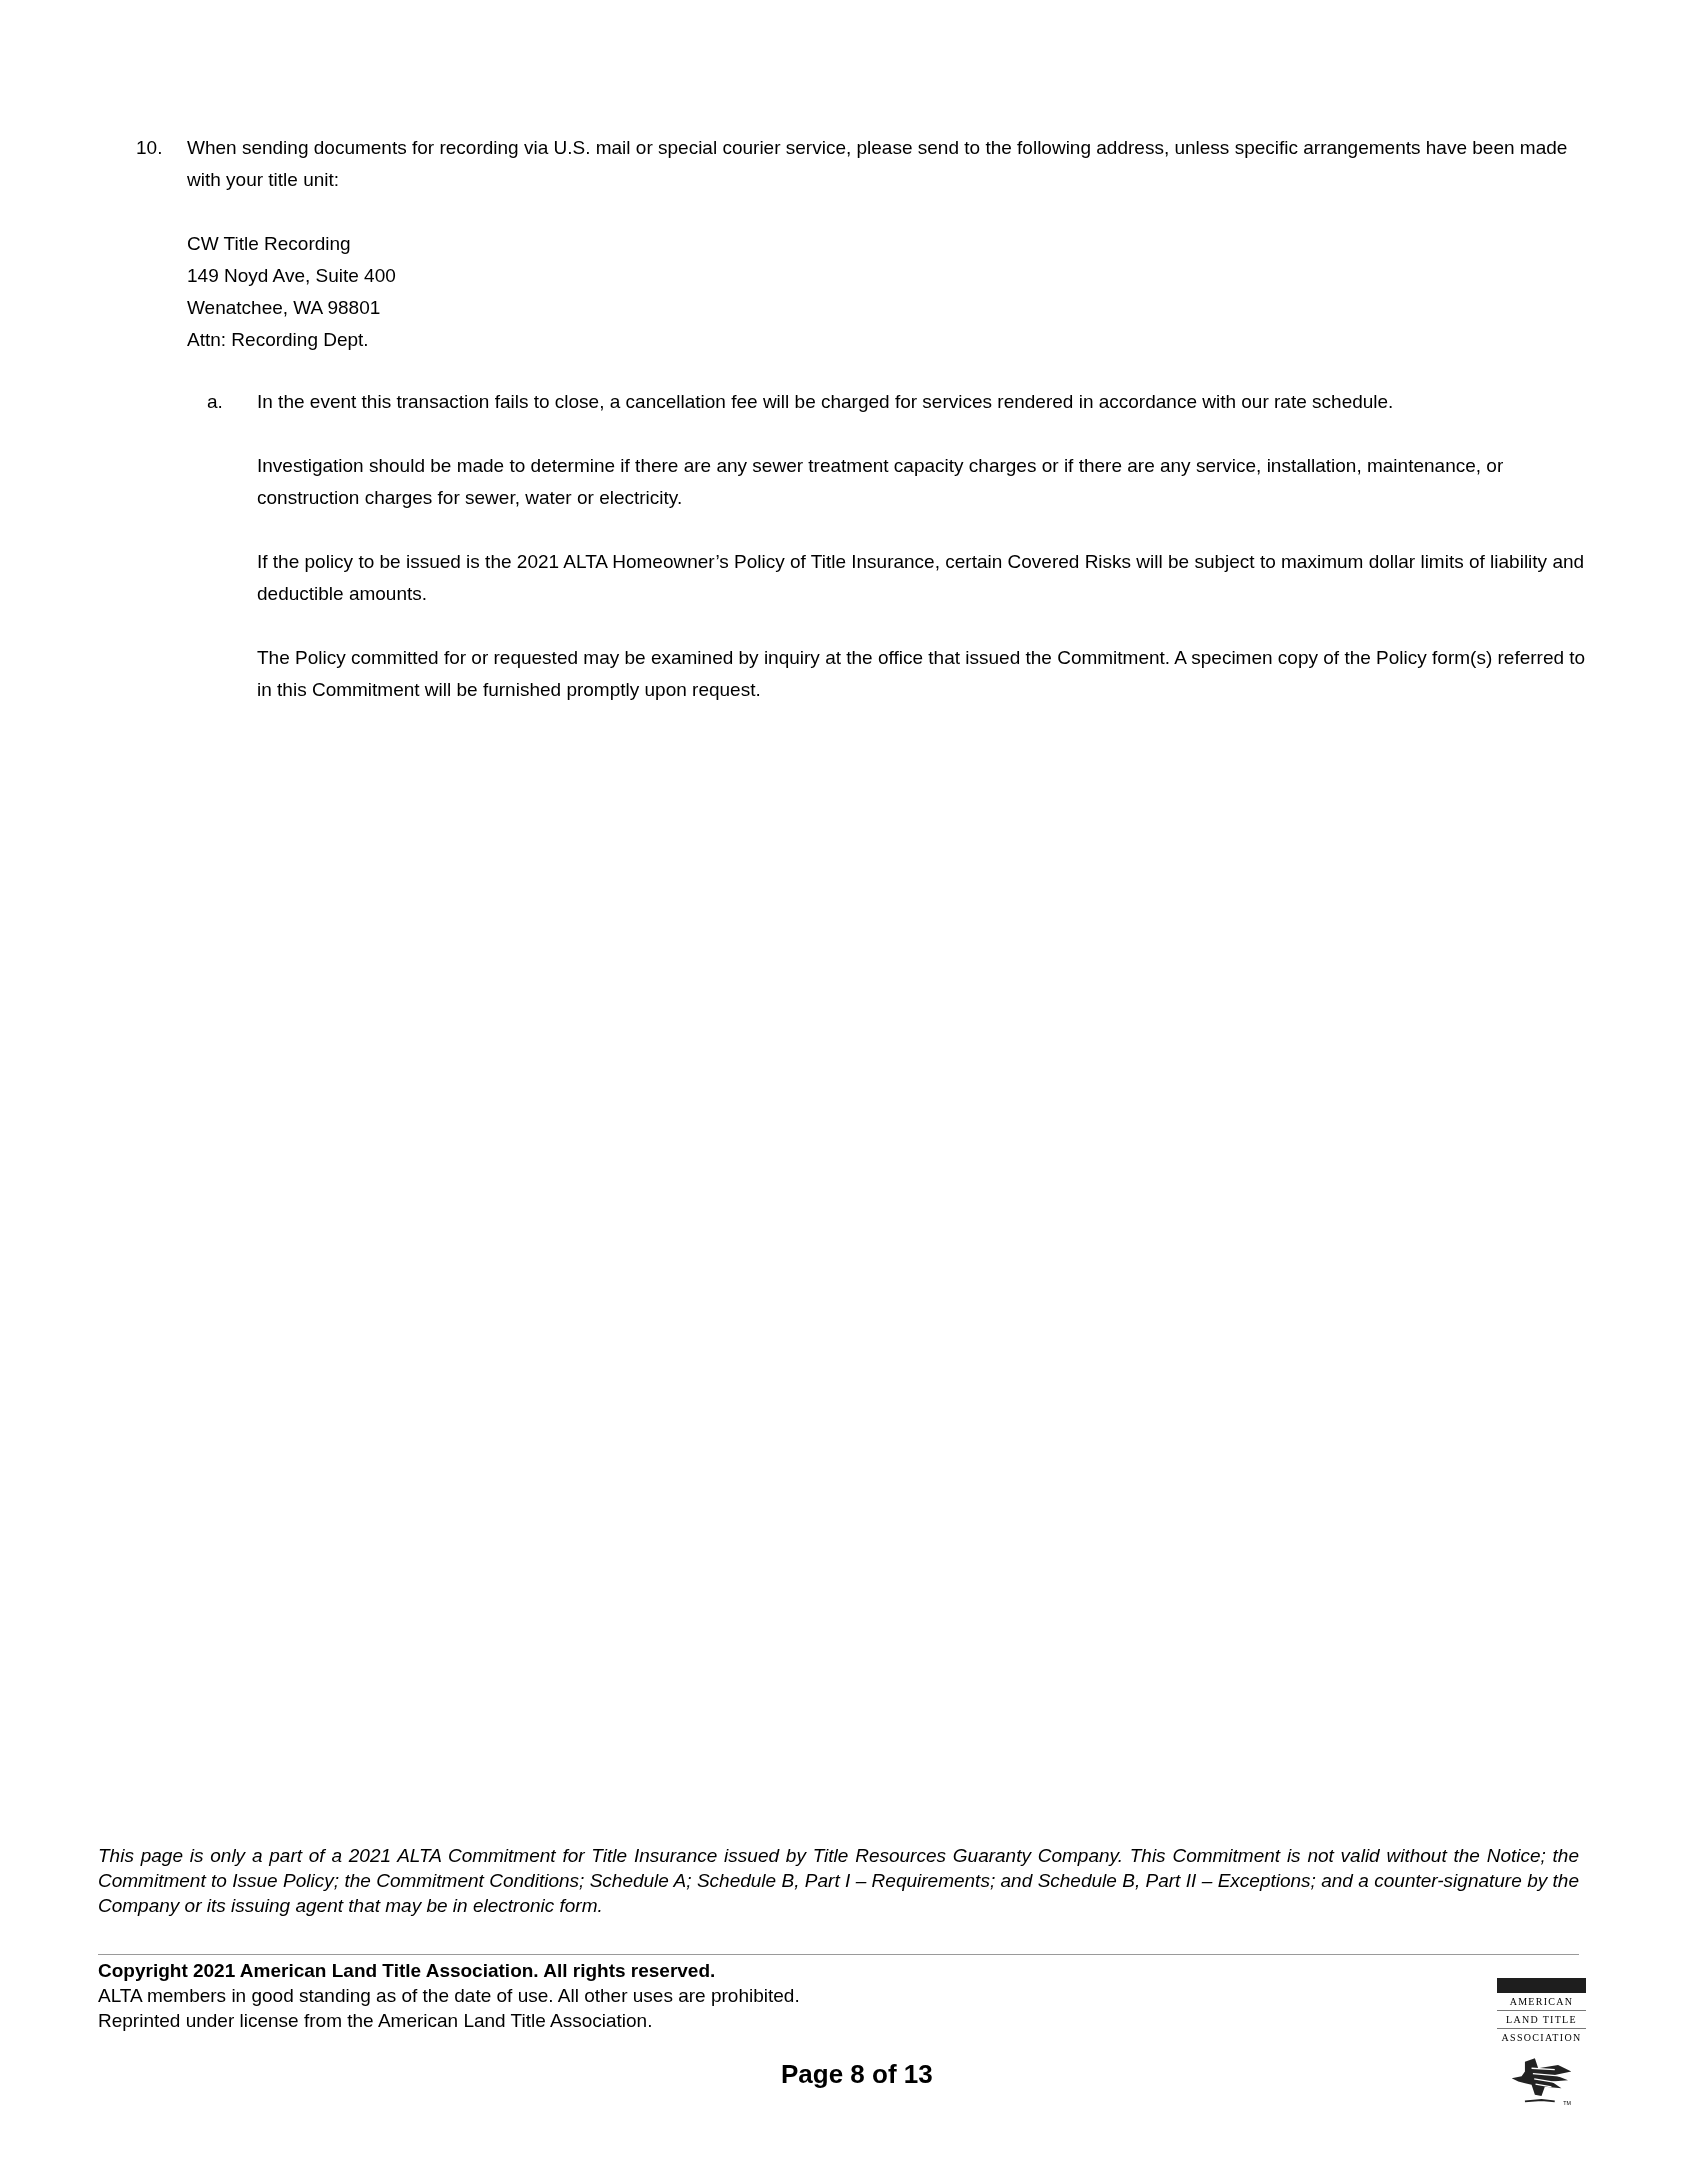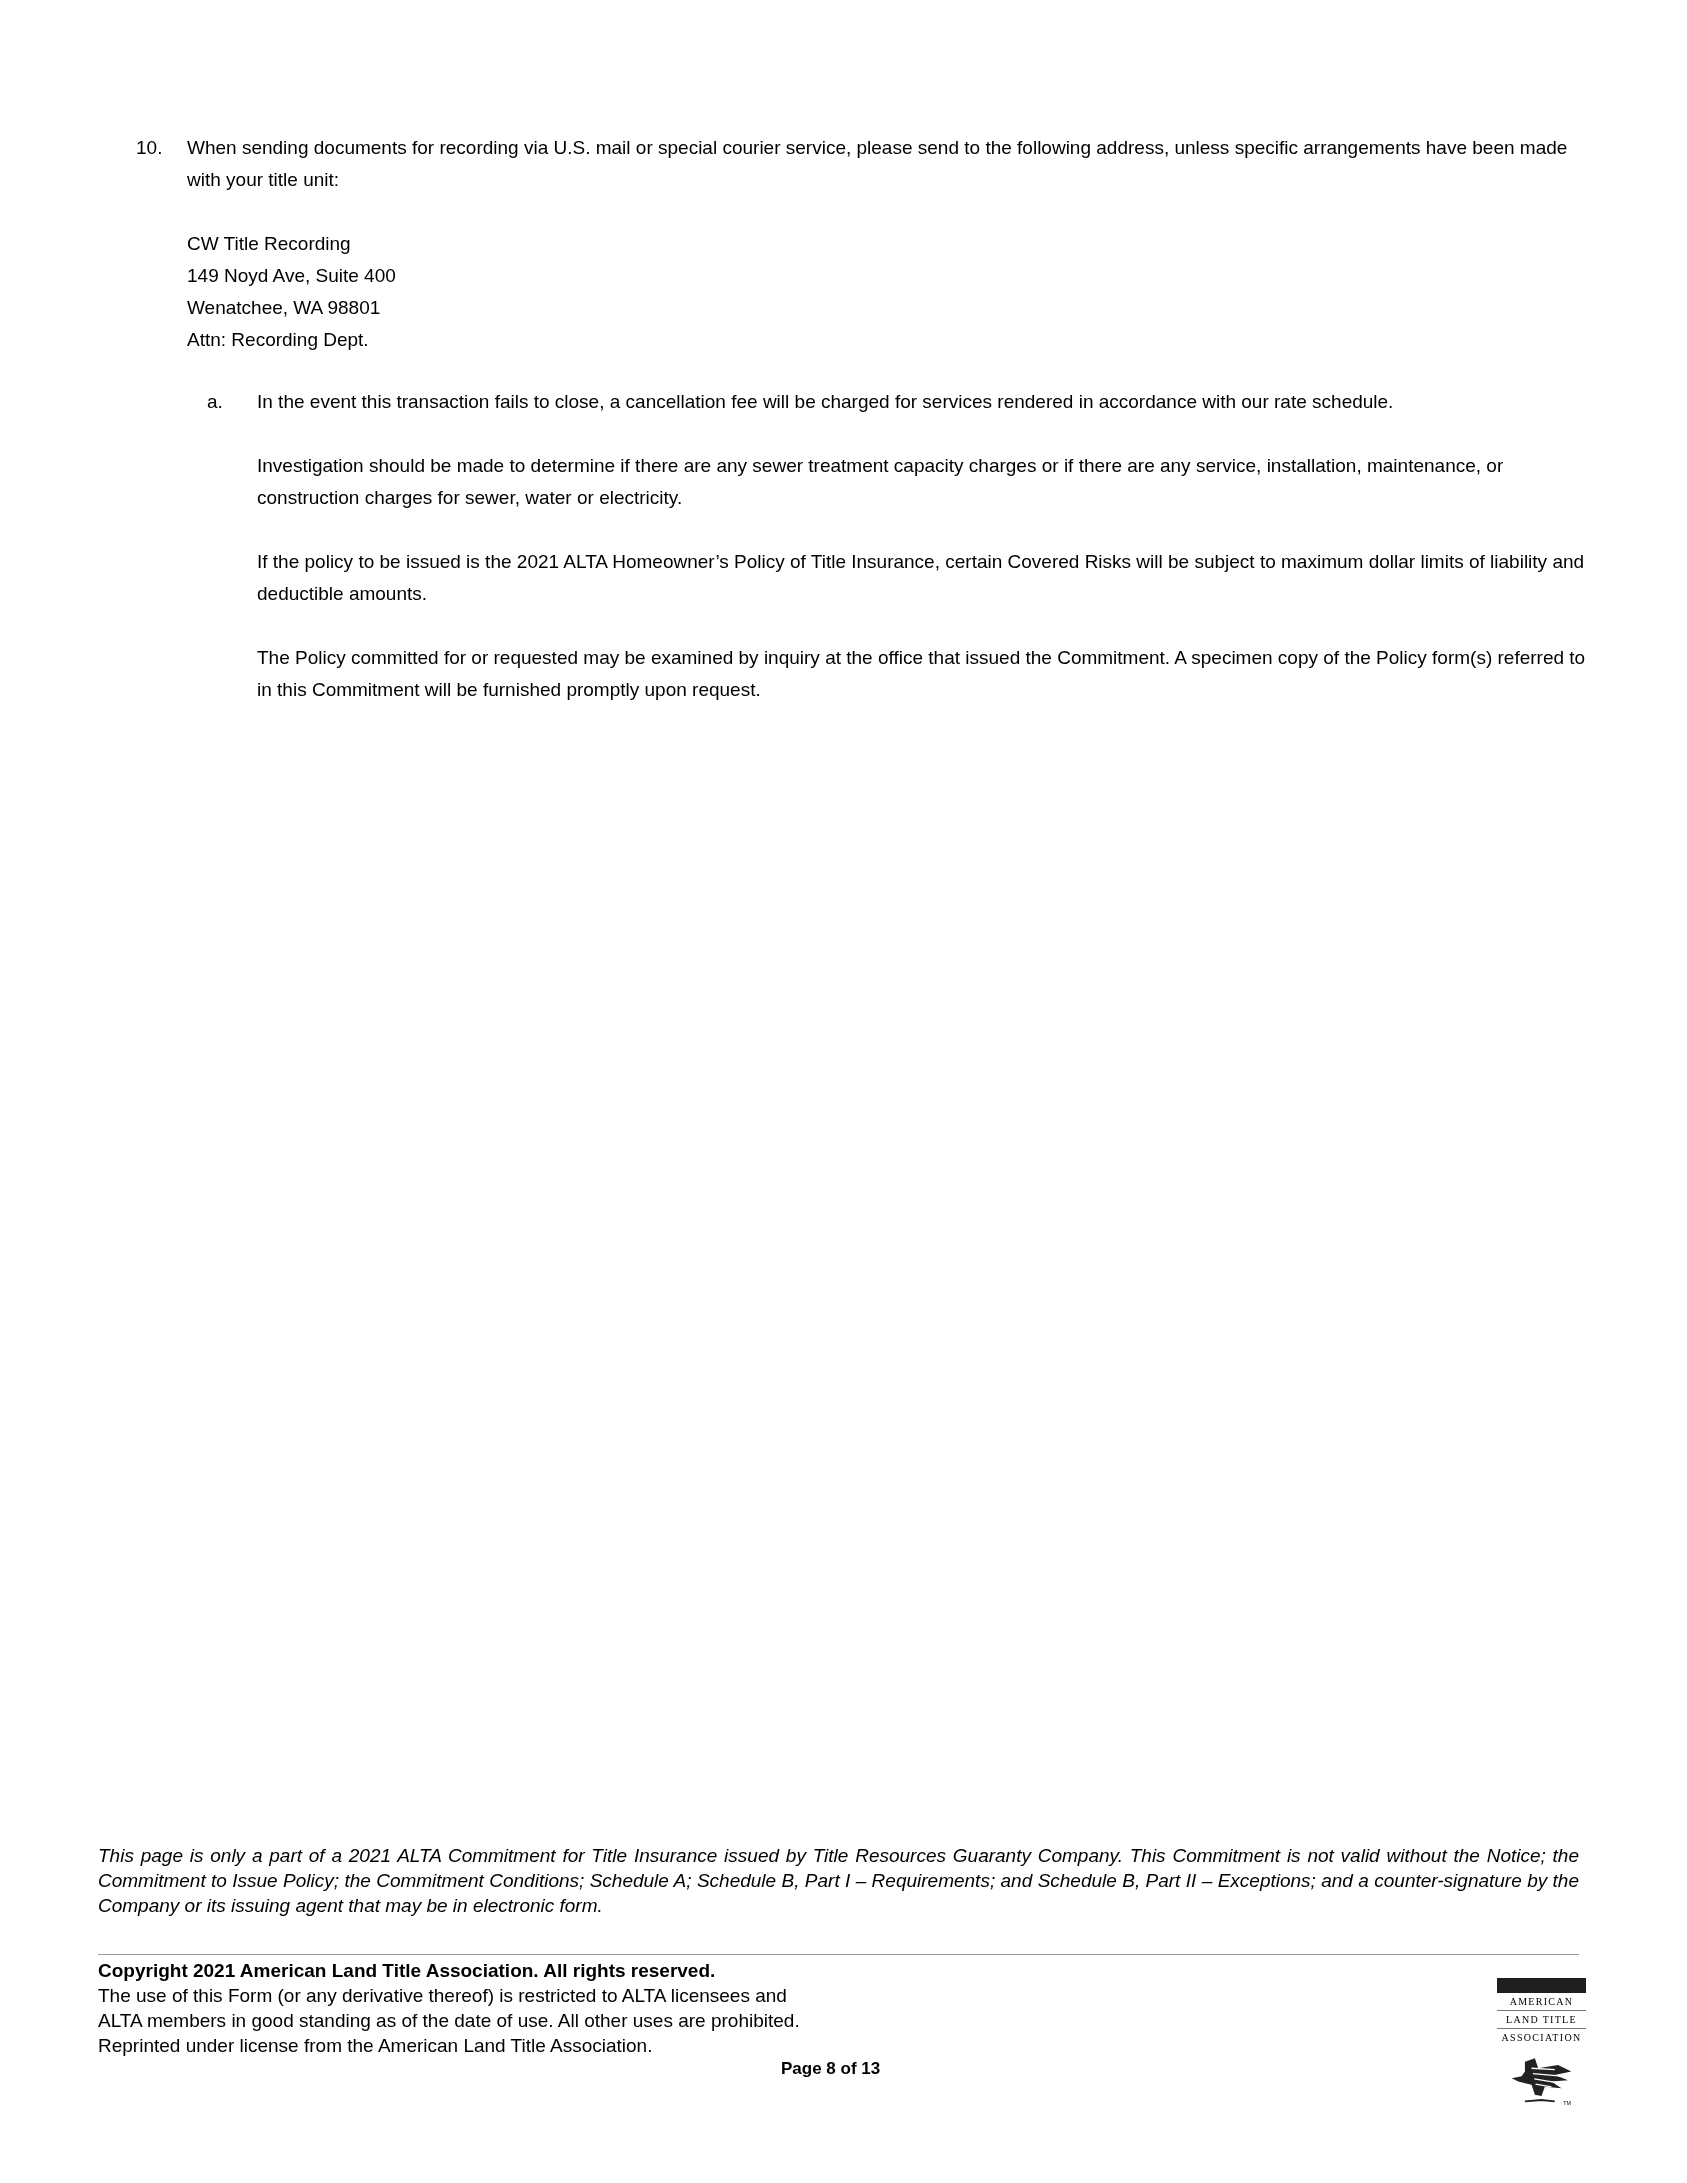--- a/index.html
+++ b/index.html
@@ -15,21 +15,21 @@
   .sub { position: absolute; left: 207px; top: 386px; width: 1389px; }
   .sub .letter { position: absolute; left: 0; top: 0; }
   .sub .paras { position: absolute; left: 50px; top: 0; width: 1336px; }
   .sub .paras p { margin: 0 0 32px 0; }
   .disclaimer { position: absolute; left: 98px; top: 1843px; width: 1481px;
                 font-size: 19px; line-height: 25px; font-style: italic; text-align: justify; }
   .rule { position: absolute; left: 98px; top: 1954px; width: 1481px; height: 0;
           border-top: 1.3px solid #9a9a9a; }
   .copyright { position: absolute; left: 98px; top: 1958px; font-size: 19px; line-height: 25px; }
   .copyright .bold { font-weight: bold; }
-  .pageno { position: absolute; left: 781px; top: 2059px; font-size: 17px; font-weight: bold; }
+  .pageno { position: absolute; left: 781px; top: 2059px; font-size: 26px; font-weight: bold; }
   .logo { position: absolute; left: 1497px; top: 1978px; width: 89px; }
   .logo .bar { height: 14.6px; background: #1e1e1e; }
   .logo .line { font-family: "Liberation Serif", serif; font-size: 10px; letter-spacing: 1.3px;
                 line-height: 17px; text-align: center; }
   .logo .sep { border-top: 0.7px solid #777; }
   .logo svg { display: block; margin: 9.3px auto 0 auto; }
 </style>
 </head>
 <body>
 
@@ -56,21 +56,20 @@
       <p>The Policy committed for or requested may be examined by inquiry at the office that issued the Commitment.   A specimen copy of the Policy form(s) referred to in this Commitment will be furnished promptly upon request.</p>
     </div>
   </div>
 
   <div class="disclaimer">This page is only a part of a 2021 ALTA Commitment for Title Insurance issued by Title Resources Guaranty Company. This Commitment is not valid without the Notice; the Commitment to Issue Policy; the Commitment Conditions; Schedule A; Schedule B, Part I – Requirements; and Schedule B, Part II – Exceptions; and a counter-signature by the Company or its issuing agent that may be in electronic form.</div>
 
   <div class="rule"></div>
 
   <div class="copyright">
     <div class="bold">Copyright 2021 American Land Title Association. All rights reserved.</div>
-    <div>The use of this Form (or any derivative thereof) is restricted to ALTA licensees and</div>
     <div>ALTA members in good standing as of the date of use. All other uses are prohibited.</div>
     <div>Reprinted under license from the American Land Title Association.</div>
   </div>
 
   <div class="pageno">Page 8 of 13</div>
 
   <div class="logo">
     <div class="bar"></div>
     <div class="line">AMERICAN</div>
     <div class="sep"></div>

